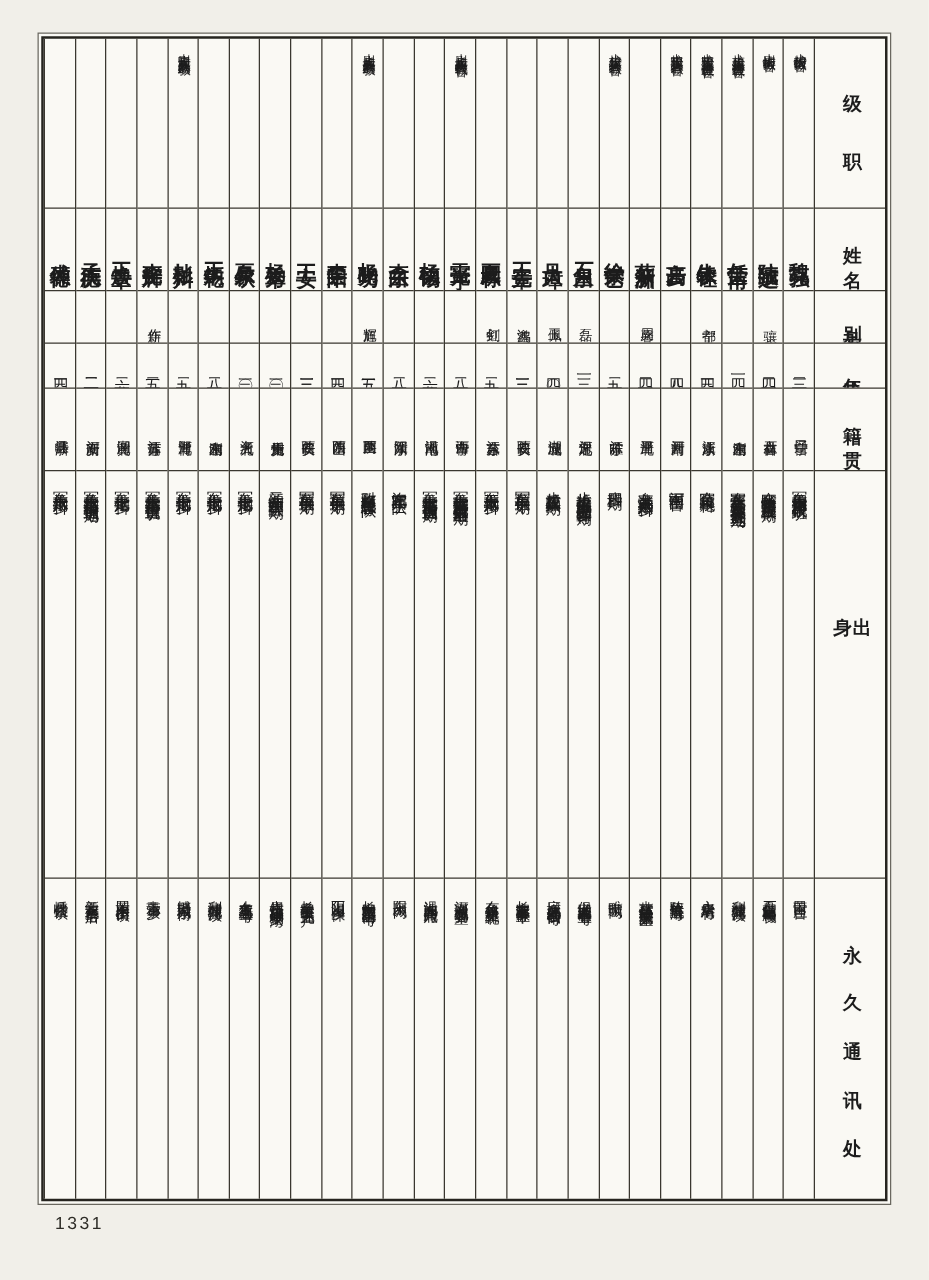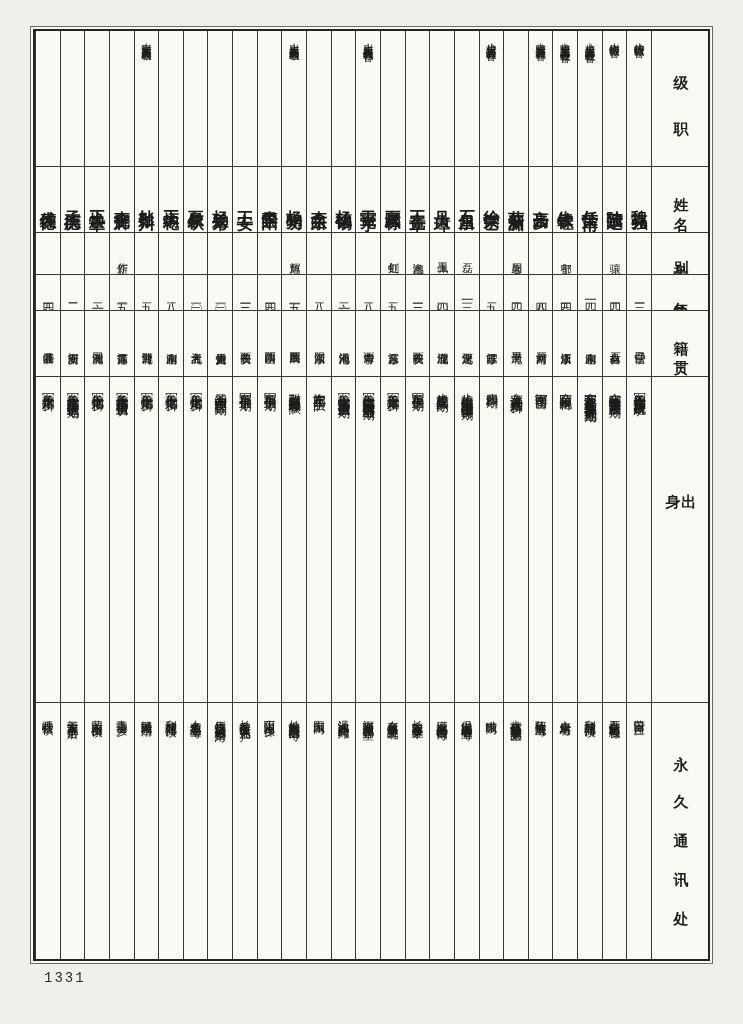--- a/index.html
+++ b/index.html
@@ -56,21 +56,21 @@
   .h-rank .vtxt{letter-spacing:3.2em;padding-top:1.6em;}
   .h-name .vtxt{letter-spacing:1.3em;padding-top:0.6em;}
   .h-alias .vtxt{letter-spacing:0.35em;}
   .h-age .vtxt{letter-spacing:0.15em;}
   .h-native .vtxt{letter-spacing:1.3em;padding-top:0.6em;}
   .h-bg .vtxt{letter-spacing:14em;padding-top:7em;}
   .h-addr .vtxt{letter-spacing:2.6em;padding-top:1.2em;}
   .page-number{
     position:absolute;left:44px;top:970px;
     font-size:14px;letter-spacing:2px;color:#2e2c27;
-    font-family:Liberation Mono, monospace;
+    font-family:Liberation Sans, sans-serif;
   }
 </style>
 </head>
 <body>
 
 <div class="sheet">
   <div class="grid">
 
     <div class="col header-col">
       <div class="cell r-rank hdr h-rank">

